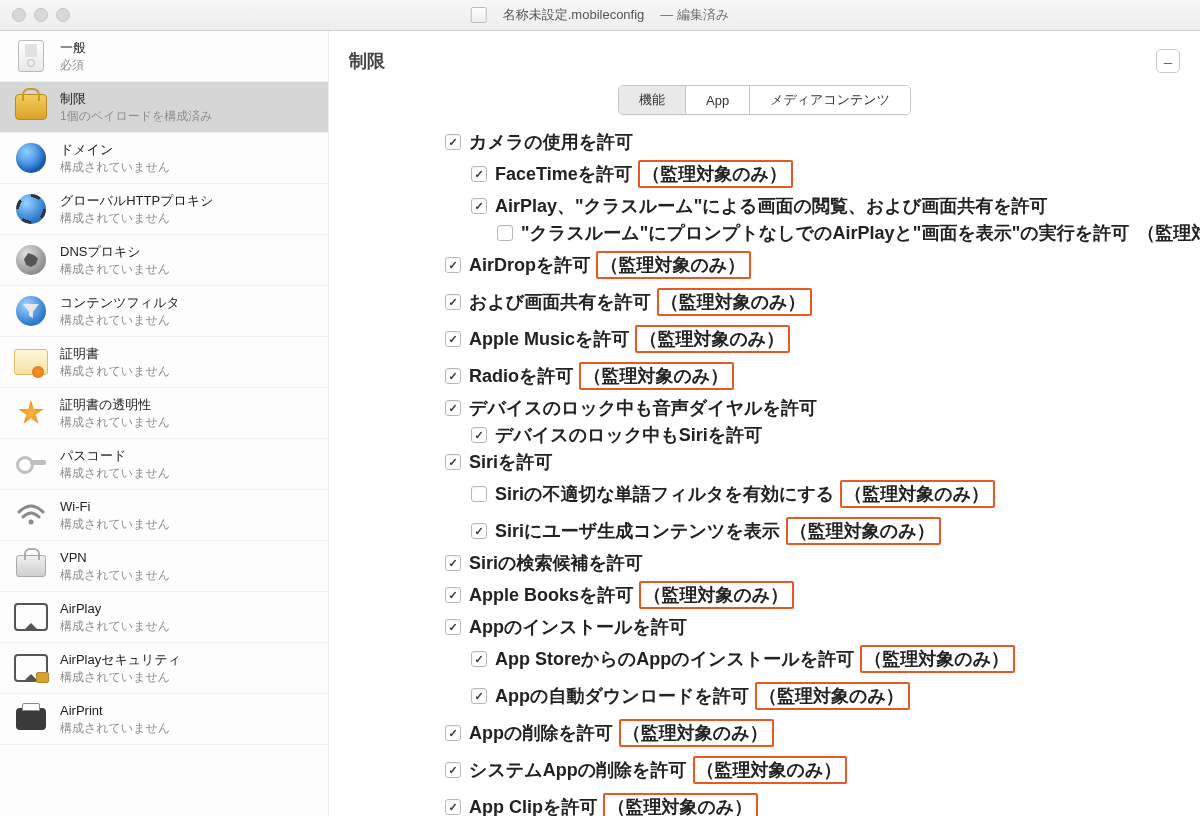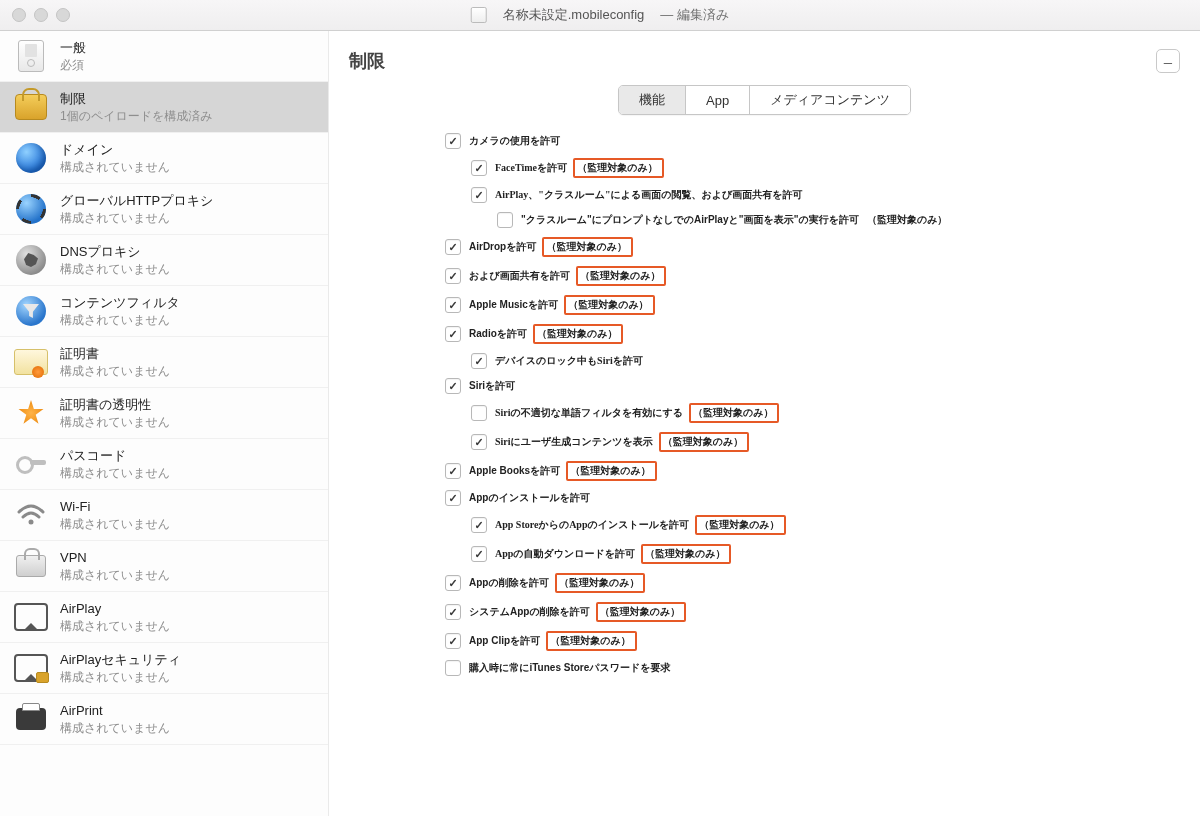--- a/index.html
+++ b/index.html
@@ -133,27 +133,27 @@
     cursor:pointer;
   }
   .seg button:last-child{border-right:none;}
   .seg button.active { background:#e9e9e9; }
   
   .rows { margin-left: 96px; }
   .row {
     display:flex;
     align-items:center;
     gap: 8px;
-    font-size: 10px;
+    font-size: 18px;
     line-height: 1;
     margin: 9px 16px;
     white-space: nowrap;
   }
   .lvl1 { margin-left: 0;}
-  .lvl2 { margin-left: 26px; font-family: Liberation Serif, serif;}
+  .lvl2 { margin-left: 26px;}
   .lvl3 { margin-left: 52px;}
   .cb {
     width: 14px; height: 14px;
     border: 1px solid var(--checkbox-border);
     border-radius: 3px;
     background: #fff;
     display:inline-flex;
     align-items:center;
     justify-content:center;
     flex:0 0 14px;
@@ -399,40 +399,48 @@
         <div class="row lvl1">
           <span class="cb checked"></span>
           <span class="label-text">Apple Musicを許可</span>
           <span class="sup-badge">（監理対象のみ）</span>
         </div>
         <div class="row lvl1">
           <span class="cb checked"></span>
           <span class="label-text">Radioを許可</span>
           <span class="sup-badge">（監理対象のみ）</span>
         </div>
+        <div class="row lvl1">
+          <span class="cb checked"></span>
+          <span class="label-text">デバイスのロック中も音声ダイヤルを許可</span>
+        </div>
         <div class="row lvl2">
           <span class="cb checked"></span>
           <span class="label-text">デバイスのロック中もSiriを許可</span>
         </div>
         <div class="row lvl1">
           <span class="cb checked"></span>
           <span class="label-text">Siriを許可</span>
         </div>
         <div class="row lvl2">
           <span class="cb"></span>
           <span class="label-text">Siriの不適切な単語フィルタを有効にする</span>
           <span class="sup-badge">（監理対象のみ）</span>
         </div>
         <div class="row lvl2">
           <span class="cb checked"></span>
           <span class="label-text">Siriにユーザ生成コンテンツを表示</span>
           <span class="sup-badge">（監理対象のみ）</span>
         </div>
         <div class="row lvl1">
           <span class="cb checked"></span>
+          <span class="label-text">Siriの検索候補を許可</span>
+        </div>
+        <div class="row lvl1">
+          <span class="cb checked"></span>
           <span class="label-text">Apple Booksを許可</span>
           <span class="sup-badge">（監理対象のみ）</span>
         </div>
         <div class="row lvl1">
           <span class="cb checked"></span>
           <span class="label-text">Appのインストールを許可</span>
         </div>
         <div class="row lvl2">
           <span class="cb checked"></span>
           <span class="label-text">App StoreからのAppのインストールを許可</span>

